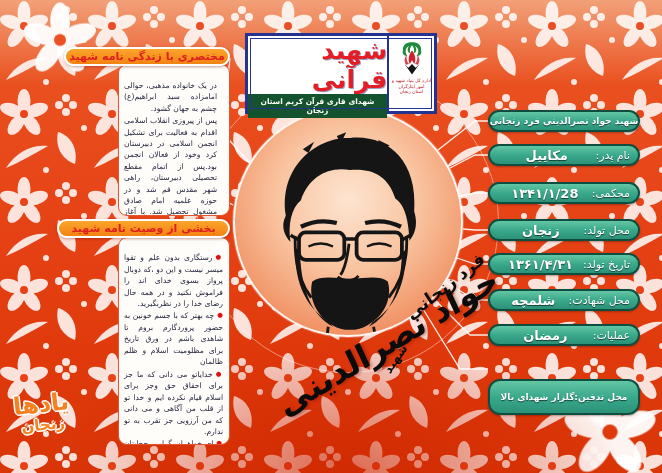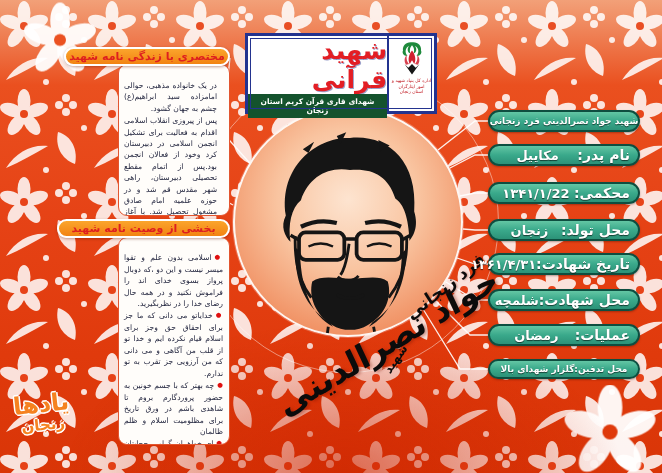--- a/index.html
+++ b/index.html
@@ -58,21 +58,21 @@
   .body-text p { margin-bottom:1px; }
   p.bullet::before { content:"●"; color:#e01010; font-size:6.5px; margin-left:3px; position:relative; top:-1px; }
 
   
   .fpill { position:absolute; left:488px; width:152px; height:22px; z-index:9;
             border-radius:12px; border:2px solid #0e4e40;
             background:linear-gradient(180deg,#63c6a4 0%,#3aa98b 50%,#2c927а 100%);
             background:linear-gradient(180deg,#63c6a4 0%,#3aa98b 50%,#2c9278 100%);
             display:flex; align-items:center; direction:rtl; padding:0 8px;
             box-shadow:0 1px 2px rgba(60,10,0,.35); }
-  .fpill .plabel { font-size:14px; font-weight:bold; color:#fff; text-shadow:0 1px 1px rgba(0,0,0,.6); white-space:nowrap; }
+  .fpill .plabel { font-size:11px; font-weight:normal; color:#fff; text-shadow:0 1px 1px rgba(0,0,0,.6); white-space:nowrap; }
   .fpill .pvalue { flex:1; text-align:center; font-size:13px; font-weight:bold; color:#fff;
             text-shadow:0 1px 1px rgba(0,0,0,.6); white-space:nowrap; }
   .fpill.single { justify-content:center;padding-left:8px; }
   .fpill.single .pvalue { flex:none; font-size:9px; }
 
   
   .watermark { position:absolute; left:14px; top:393px; z-index:10; transform:rotate(-6deg);
             text-align:center; direction:rtl; }
   .wm1 { font-size:24px; font-weight:bold; color:#f58220; line-height:.95;
             text-shadow:-1.5px 0 #fff, 1.5px 0 #fff, 0 -1.5px #fff, 0 1.5px #fff, 1px 1px #fff, -1px -1px #fff; }
@@ -200,55 +200,55 @@
   <div class="white-box bio-box">
     <div class="body-text">
       <p>در یک خانواده مذهبی، حوالی امامزاده سید ابراهیم(ع) چشم به جهان گشود.</p>
       <p>پس از پیروزی انقلاب اسلامی اقدام به فعالیت برای تشکیل انجمن اسلامی در دبیرستان کرد وخود از فعالان انجمن بود.پس از اتمام مقطع تحصیلی دبیرستان، راهی شهر مقدس قم شد و در حوزه علمیه امام صادق مشغول تحصیل شد. با آغاز جنگ تحمیلی در مناطق عملیاتی حاضر شد و به مقام والا شهادت رسید. نام و یادش گرامی و راهش پر رهرو باد...</p>
     </div>
   </div>
 
   <div class="sec-pill" style="left:57px; top:219px; width:173px;">بخشی از وصیت نامه شهید</div>
   <div class="white-box will-box">
     <div class="body-text">
-      <p class="bullet">اسلامی بدون علم و تقوا میسر نیست و این دو ،که دوبال پرواز بسوی خدای اند را فراموش نکنید و در همه حال رضای خدا را در نظربگیرید.</p>
+      <p class="bullet">رستگاری بدون علم و تقوا میسر نیست و این دو ،که دوبال پرواز بسوی خدای اند را فراموش نکنید و در همه حال رضای خدا را در نظربگیرید.</p>
+      <p class="bullet">چه بهتر که با جسم خونین به حضور پروردگارم بروم تا شاهدی باشم در ورق تاریخ برای مظلومیت اسلام و ظلم ظالمان</p>
       <p class="bullet">خدایاتو می دانی که ما جز برای احقاق حق وجز برای اسلام قیام نکرده ایم و خدا تو از قلب من آگاهی و می دانی که من آرزویی جز تقرب به تو ندارم.</p>
-      <p class="bullet">چه بهتر که با جسم خونین به حضور پروردگارم بروم تا شاهدی باشم در ورق تاریخ برای مظلومیت اسلام و ظلم ظالمان</p>
       <p class="bullet">ای خواهران گرامی حجابتان را که مشت محکمی است به دهان دشمن حفظ کرده و همیشه سعی تان این باشد که فردی با تقوا مومن باشید و در همه حال خدا را فراموش</p>
     </div>
   </div>
 
   <div class="fpill single" style="top:110px;">
     <span class="pvalue">شهید جواد نصرالدینی فرد زنجانی</span>
   </div>
   <div class="fpill" style="top:144px;">
     <span class="plabel">نام پدر:</span>
     <span class="pvalue">مکاییل</span>
   </div>
   <div class="fpill" style="top:182px;">
     <span class="plabel">محکمی:</span>
-    <span class="pvalue">۱۳۴۱/۱/22</span>
+    <span class="pvalue">۱۳۴۱/۱/28</span>
   </div>
   <div class="fpill" style="top:219px;">
     <span class="plabel">محل تولد:</span>
     <span class="pvalue">زنجان</span>
   </div>
   <div class="fpill" style="top:253px;">
-    <span class="plabel">تاریخ شهادت:</span>
+    <span class="plabel">تاریخ تولد:</span>
     <span class="pvalue">۱۳۶۱/۴/۳۱</span>
   </div>
   <div class="fpill" style="top:289px;">
     <span class="plabel">محل شهادت:</span>
     <span class="pvalue">شلمچه</span>
   </div>
   <div class="fpill" style="top:324px;">
     <span class="plabel">عملیات:</span>
     <span class="pvalue">رمضان</span>
   </div>
-  <div class="fpill single" style="top:359px; height:20px;">
+  <div class="fpill single" style="top:379px; height:36px;">
     <span class="pvalue">محل تدفین:گلزار شهدای بالا</span>
   </div>
 
   <div class="watermark">
     <div class="wm1">یادها</div>
     <div class="wm2">زنجان</div>
   </div>
 
 </div>
 

